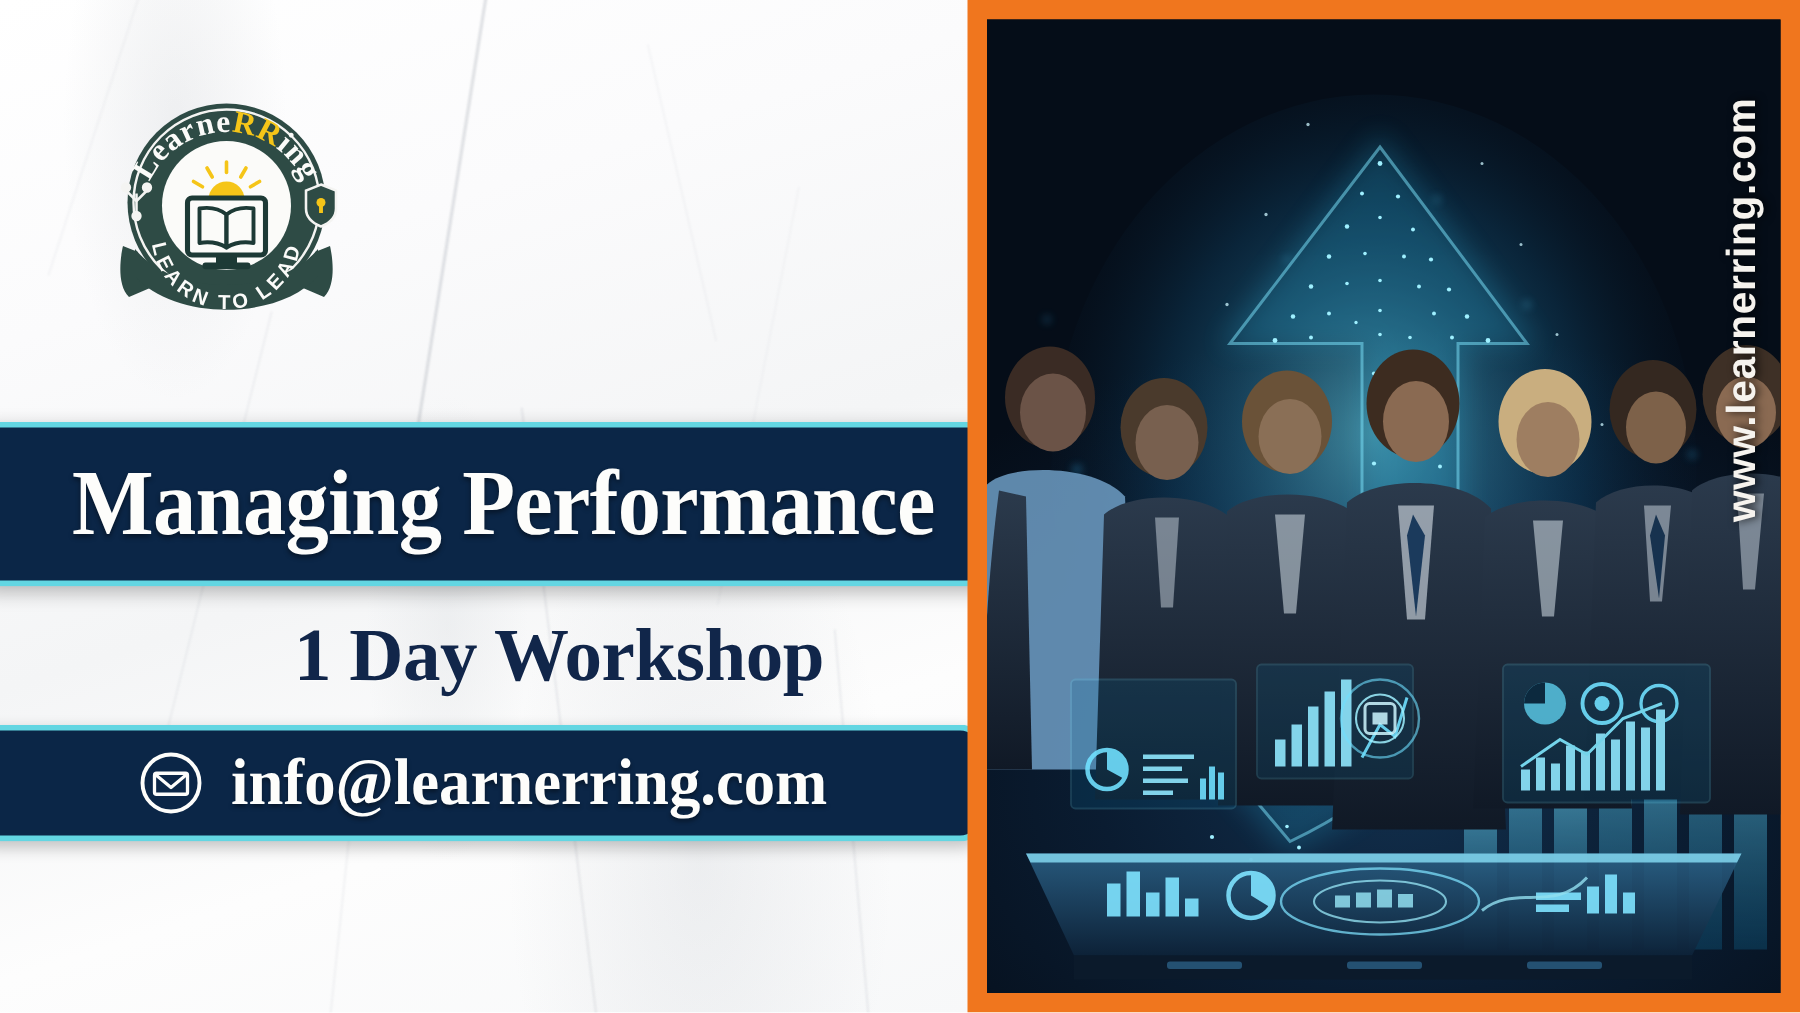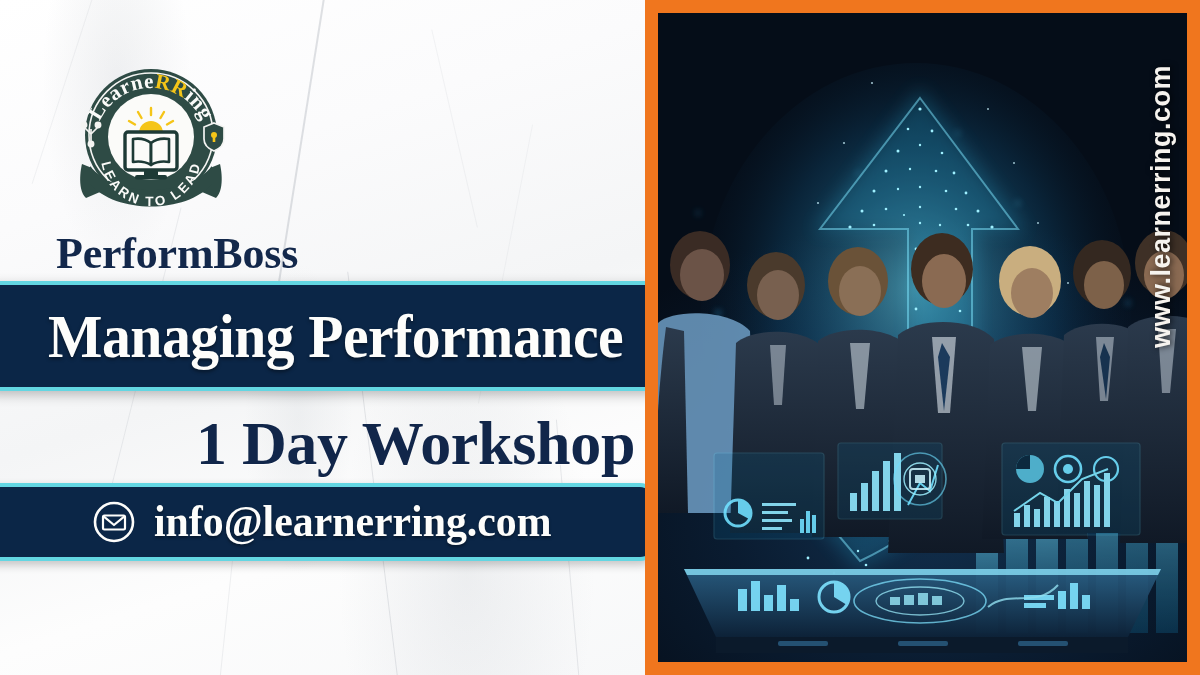--- a/index.html
+++ b/index.html
@@ -61,21 +61,21 @@
     letter-spacing:-.5px;
     transform:scaleX(.93); transform-origin:left center;
     text-shadow:0 2px 4px rgba(0,0,0,.45);
     white-space:nowrap;
   }
 
   
   .subtitle {
     position:absolute; left:196px; top:409px;
     font-family:"Liberation Serif", serif;
-    font-weight:700; font-size:62px; line-height:1.1;
+    font-weight:700; font-size:50px; line-height:1.1;
     color:#11264a;
     letter-spacing:-.3px;
     text-shadow:0 1px 1px rgba(255,255,255,.8);
   }
 
   
   .email-bar {
     position:absolute; left:-10px; top:483px; width:666px; height:78px;
     background:#0b2647;
     border:4px solid #63d6e2;
@@ -185,21 +185,20 @@
       </text>
 
       <text font-family="Liberation Serif, serif" font-size="21" font-weight="700" letter-spacing=".6">
         <textPath href="#arcTop" startOffset="50%" text-anchor="middle">
           <tspan fill="#fbfbf9">Learne</tspan><tspan fill="#f5c518">RR</tspan><tspan fill="#fbfbf9">ing</tspan>
         </textPath>
       </text>
     </svg>
   </div>
 
-  <div class="brand">PerformBoss</div>
 
   <div class="title-banner">
     <div class="title-text">Managing Performance</div>
   </div>
 
   <div class="subtitle">1 Day Workshop</div>
 
   <div class="email-bar">
     <span class="mail-icon">
       <svg viewBox="0 0 44 44" xmlns="http://www.w3.org/2000/svg">

